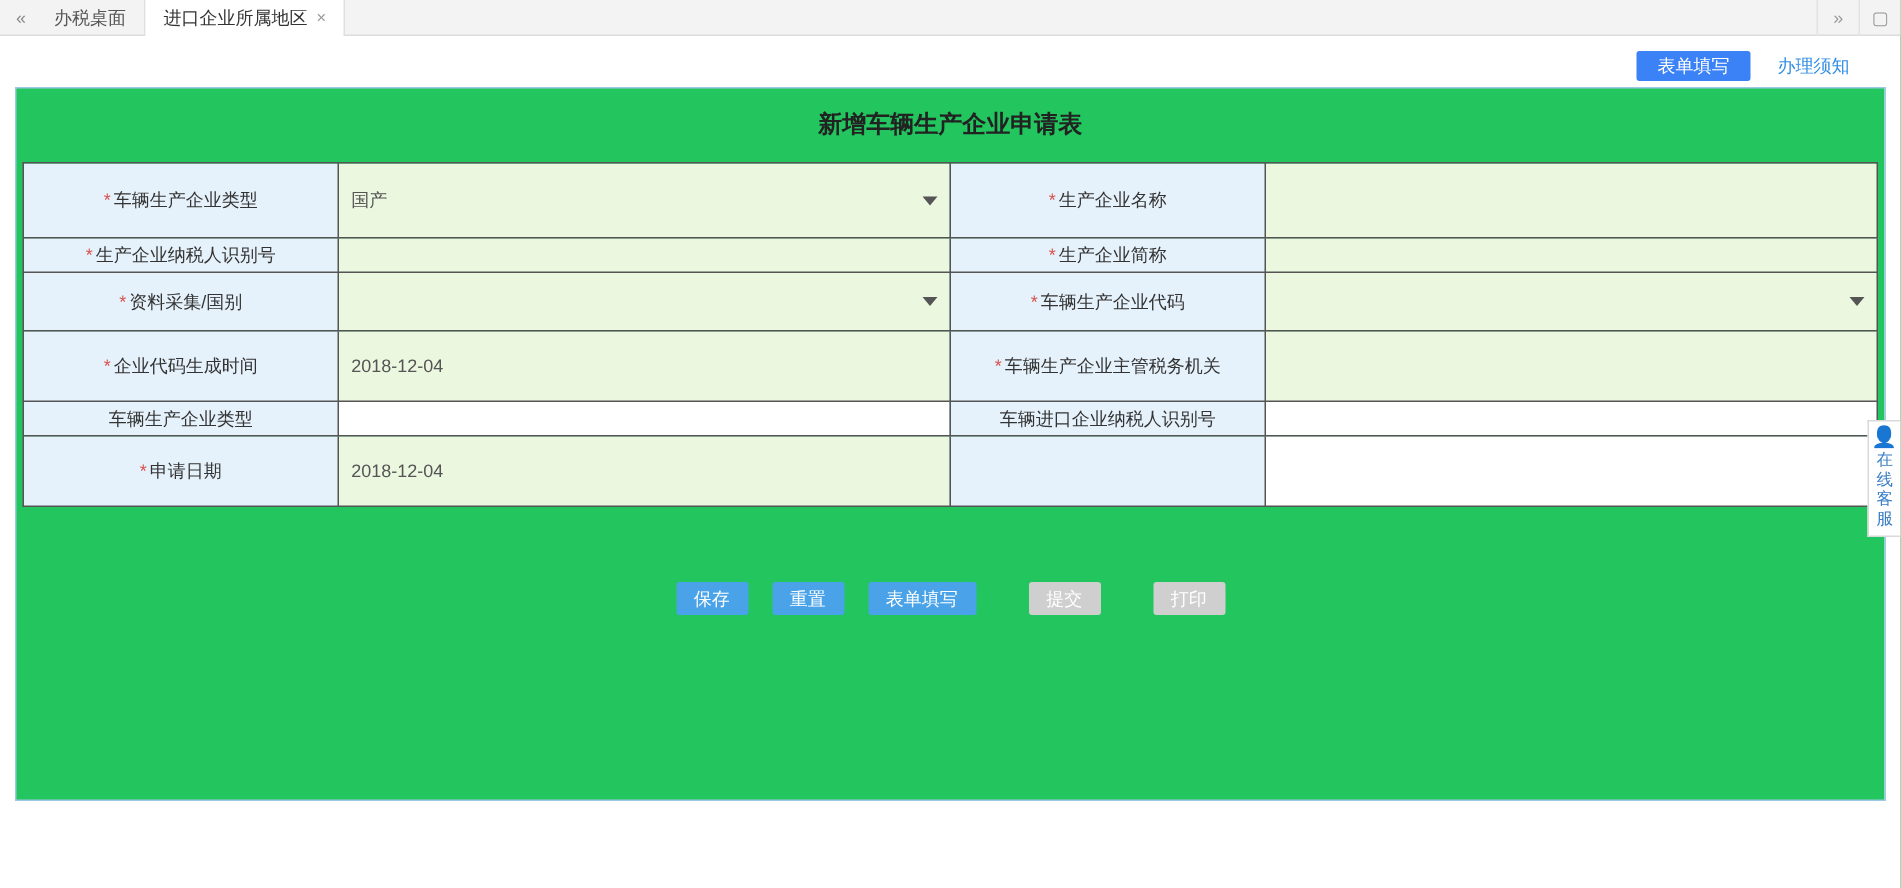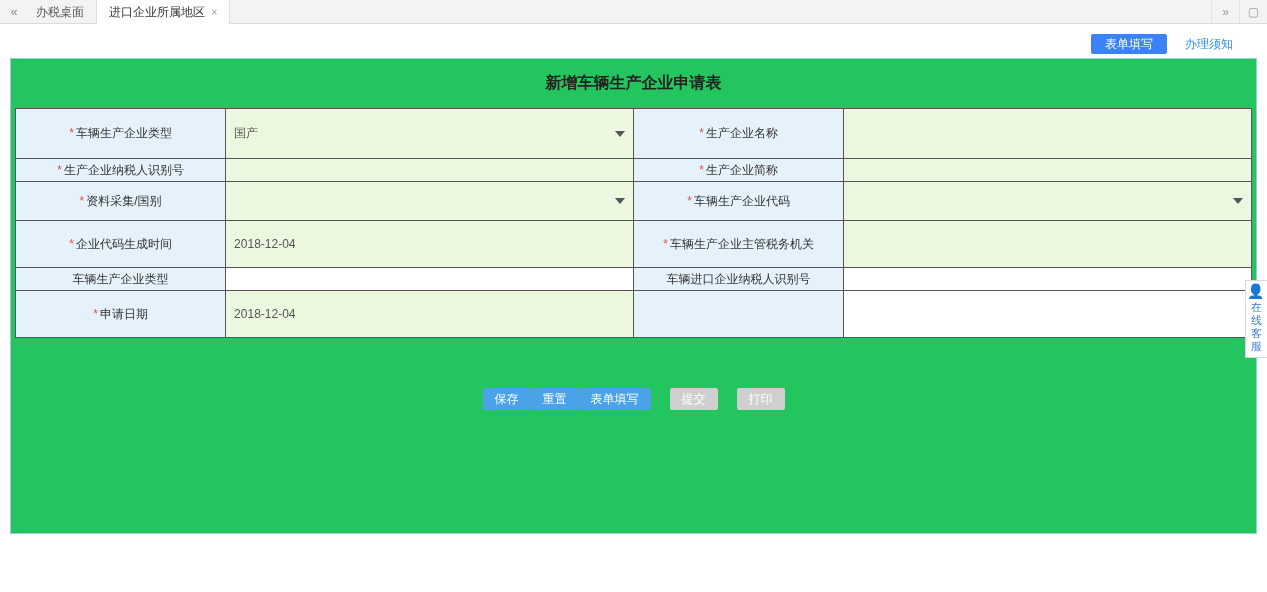--- a/index.html
+++ b/index.html
@@ -144,21 +144,21 @@
     width:100%;height:100%;
     border:none;background:transparent;
     padding:0 8px;font-size:12px;color:#555;
     outline:none;
   }
 
   
   .btns {
     display:flex;
     justify-content:center;
-    gap:0;
+    gap:16px;
     margin-top: 50px;
   }
   .btn {
     min-width: 48px;
     height: 22px;
     line-height:22px;
     padding: 0 12px;
     font-size:12px;
     color:#fff;
     background:#4aa3e8;

